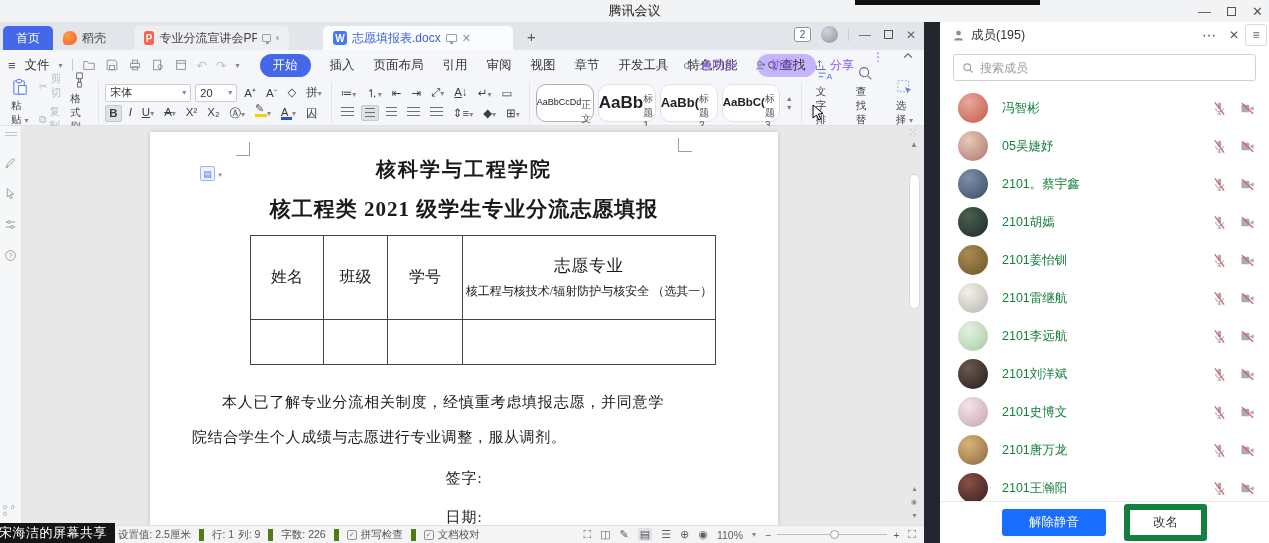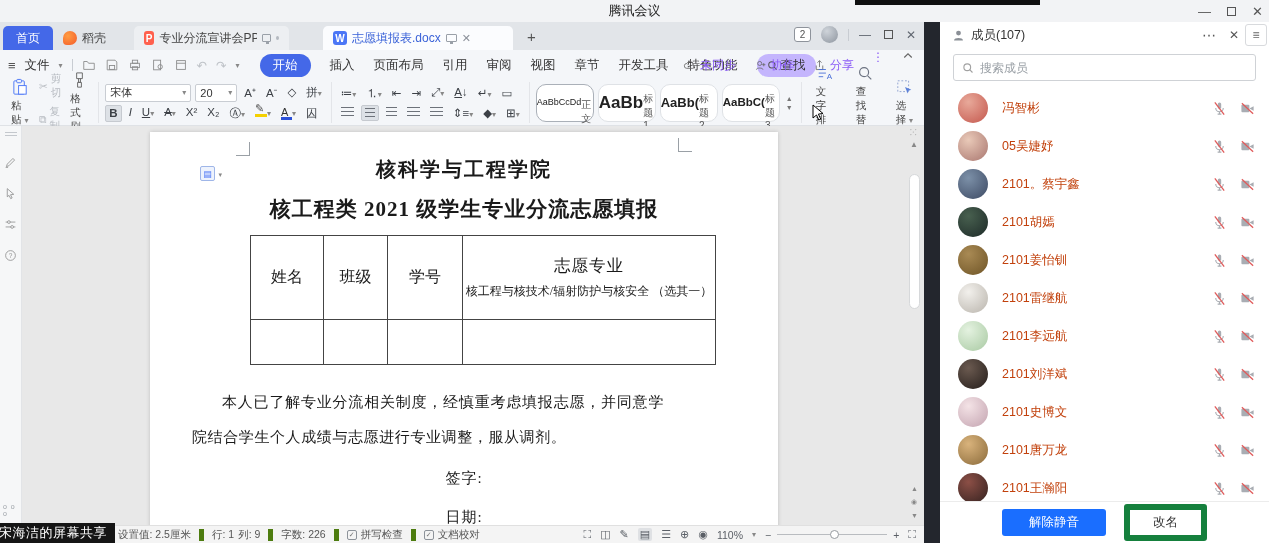--- a/index.html
+++ b/index.html
@@ -178,21 +178,21 @@
   .m-search-wrap{ padding:6px 13px 8px; }
   .m-search{ display:flex; align-items:center; gap:6px; height:27px; border:1px solid #cfd2d6;
     border-radius:3px; padding:0 8px; background:#fff; }
   .m-search input{ border:0; outline:0; flex:1; font-size:12px; color:#333; background:transparent;
     font-family:"Liberation Sans",sans-serif; }
   .m-search input::placeholder{ color:#9aa0a6; }
   .m-search svg{ width:12px; height:12px; opacity:.55; }
   .m-list{ flex:1; overflow:hidden; }
   .m-row{ height:38px; display:flex; align-items:center; padding:0 14px 0 18px; }
   .m-avatar{ width:30px; height:30px; border-radius:50%; flex:none; }
-  .m-name{ margin-left:14px; font-size:12.5px; color:#c2410c; flex:1; white-space:nowrap; overflow:hidden; }
+  .m-name{ margin-left:14px; font-size:12.5px; color:#15803d; flex:1; white-space:nowrap; overflow:hidden; }
   .m-ics{ display:flex; gap:13px; }
   .m-ics svg{ width:15px; height:15px; }
   .m-foot{ height:42px; border-top:1px solid #ececec; display:flex; align-items:center; justify-content:center; gap:18px; background:#fff; }
   .btn-unmute{ background:#1a6eff; color:#fff; font-size:12.5px; border:0; border-radius:3px;
     padding:5px 27px; font-family:"Liberation Sans",sans-serif; }
   .btn-rename{ background:#fff; color:#333; font-size:12.5px; border:6px solid #15803d; border-radius:3px;
     padding:4px 23px; font-family:"Liberation Sans",sans-serif; }
 </style>
 </head>
 <body>
@@ -558,21 +558,21 @@
   </div>
 
   <div class="dark-strip"></div>
 
   <div class="members">
     <div class="m-head">
       <svg viewBox="0 0 16 16">
           <circle cx="8" cy="5" r="3" fill="#8a8f96"></circle>
           <path d="M2.5 14c0-4 11-4 11 0z" fill="#8a8f96"></path>
         </svg>
-      <span class="m-title">成员(107)</span>
+      <span class="m-title">成员(195)</span>
       <div class="m-head-right">
         <span class="m-dots">⋯</span>
         <span class="m-close">✕</span>
       </div>
       <span class="m-menu-box">≡</span>
     </div>
     <div class="m-search-wrap">
       <div class="m-search">
         <svg viewBox="0 0 16 16">
             <circle cx="7" cy="7" r="4.5" fill="none" stroke="#555" stroke-width="1.5"></circle>

